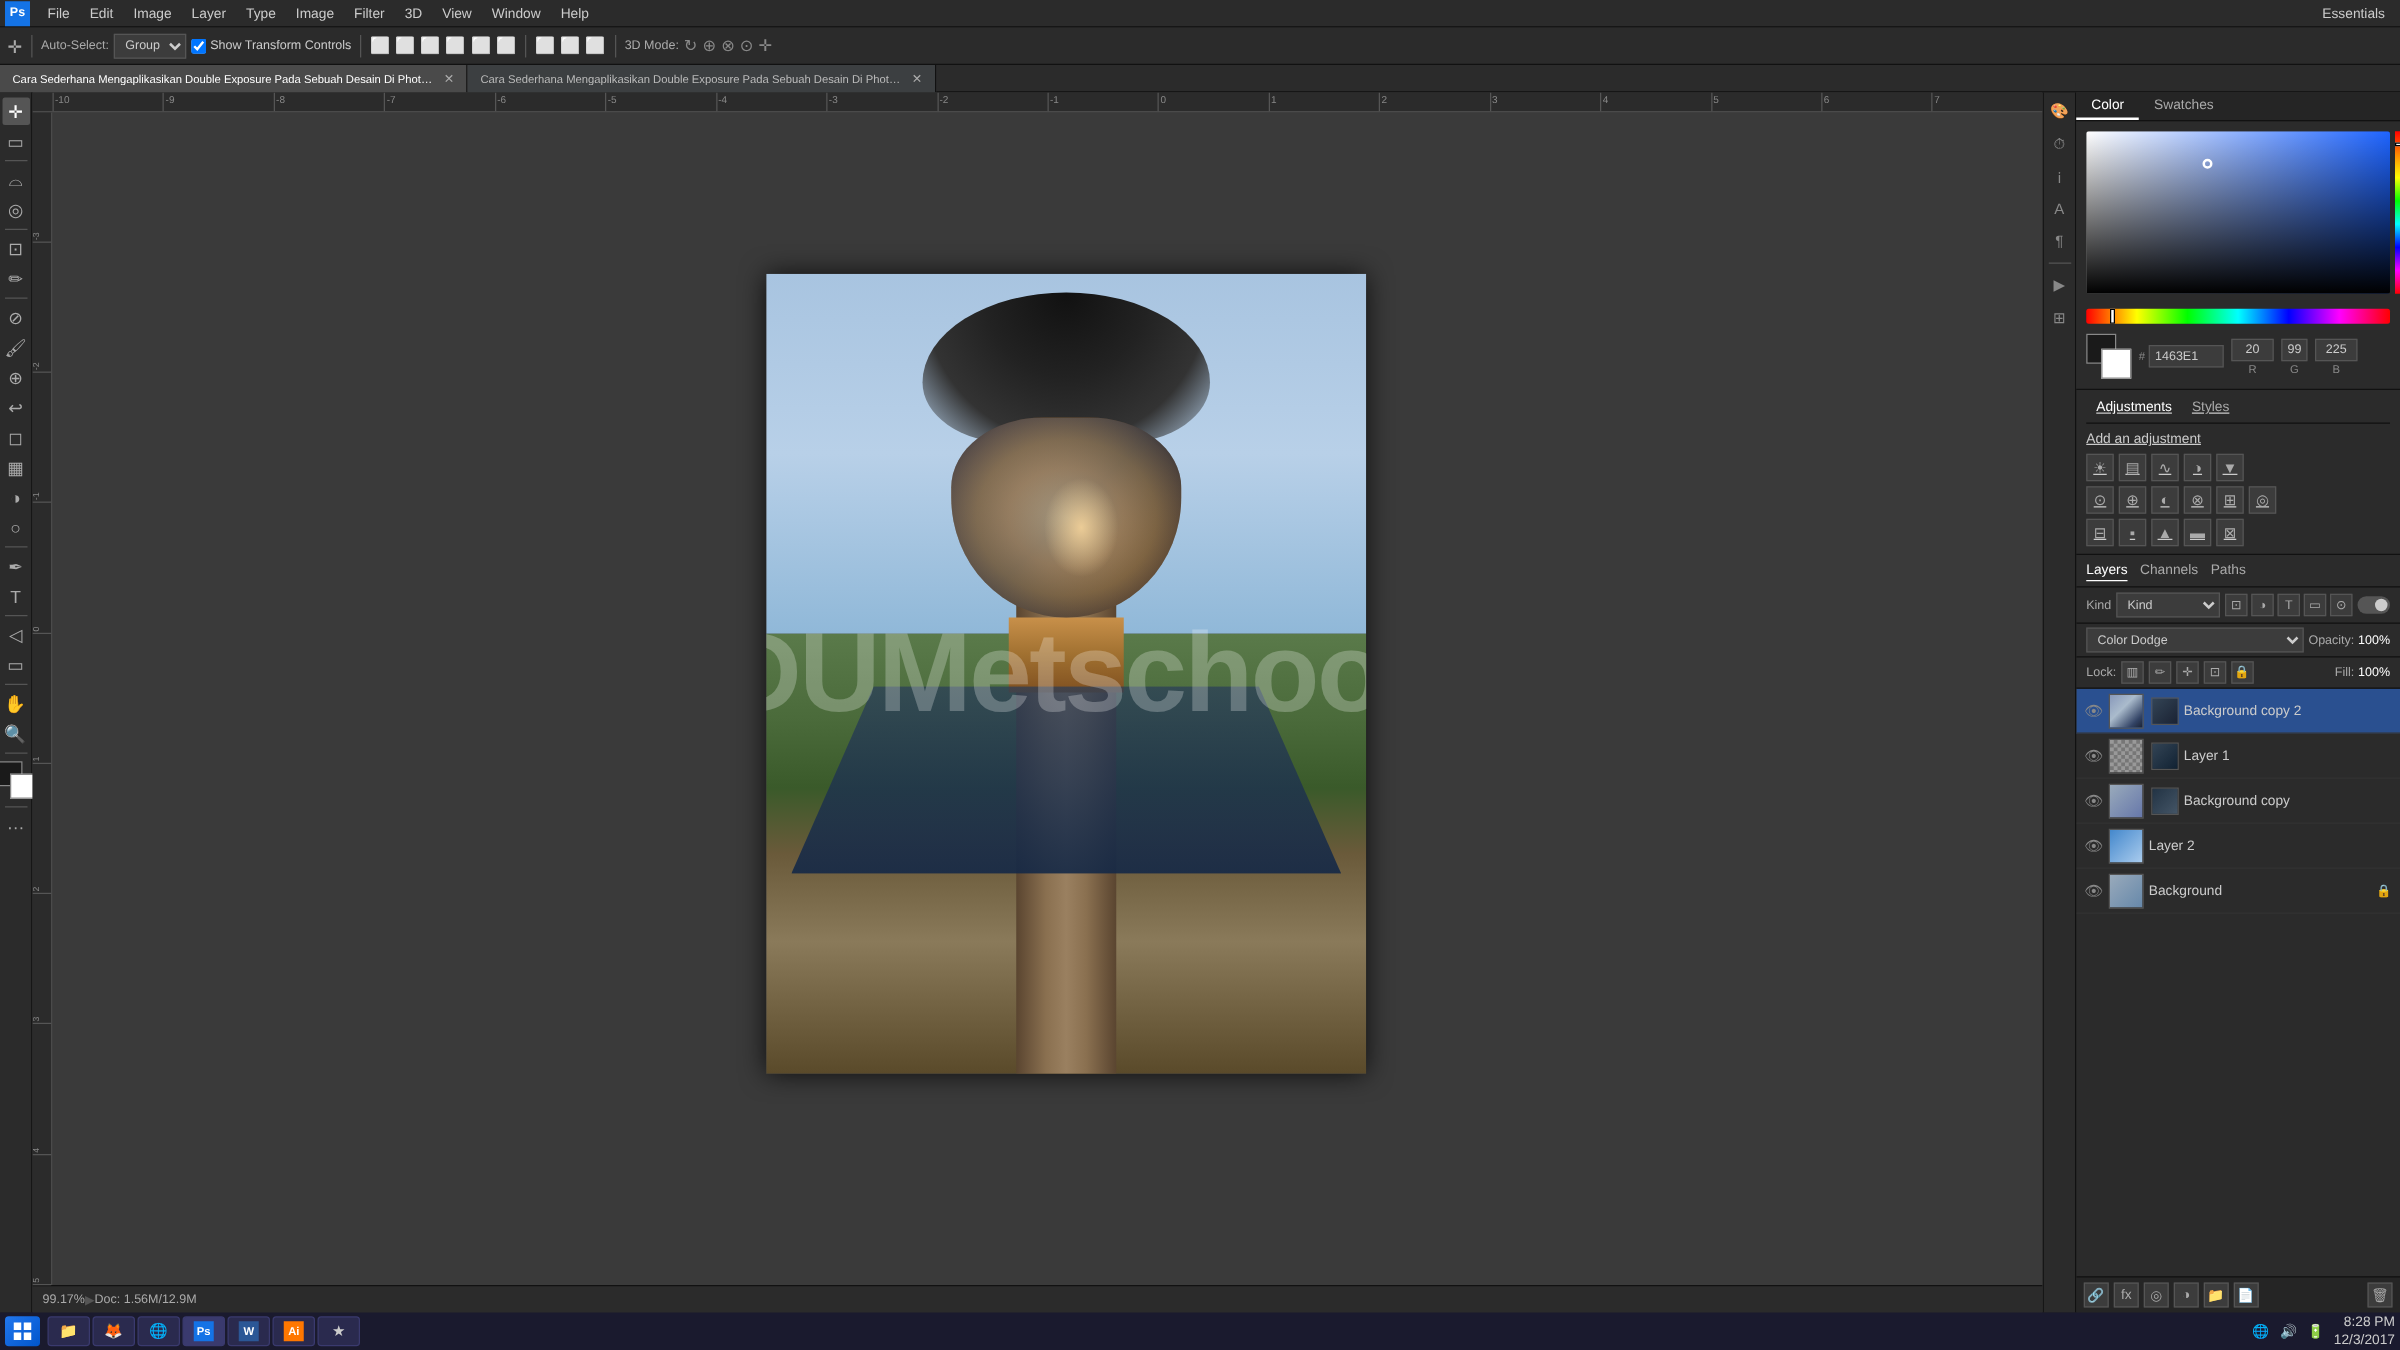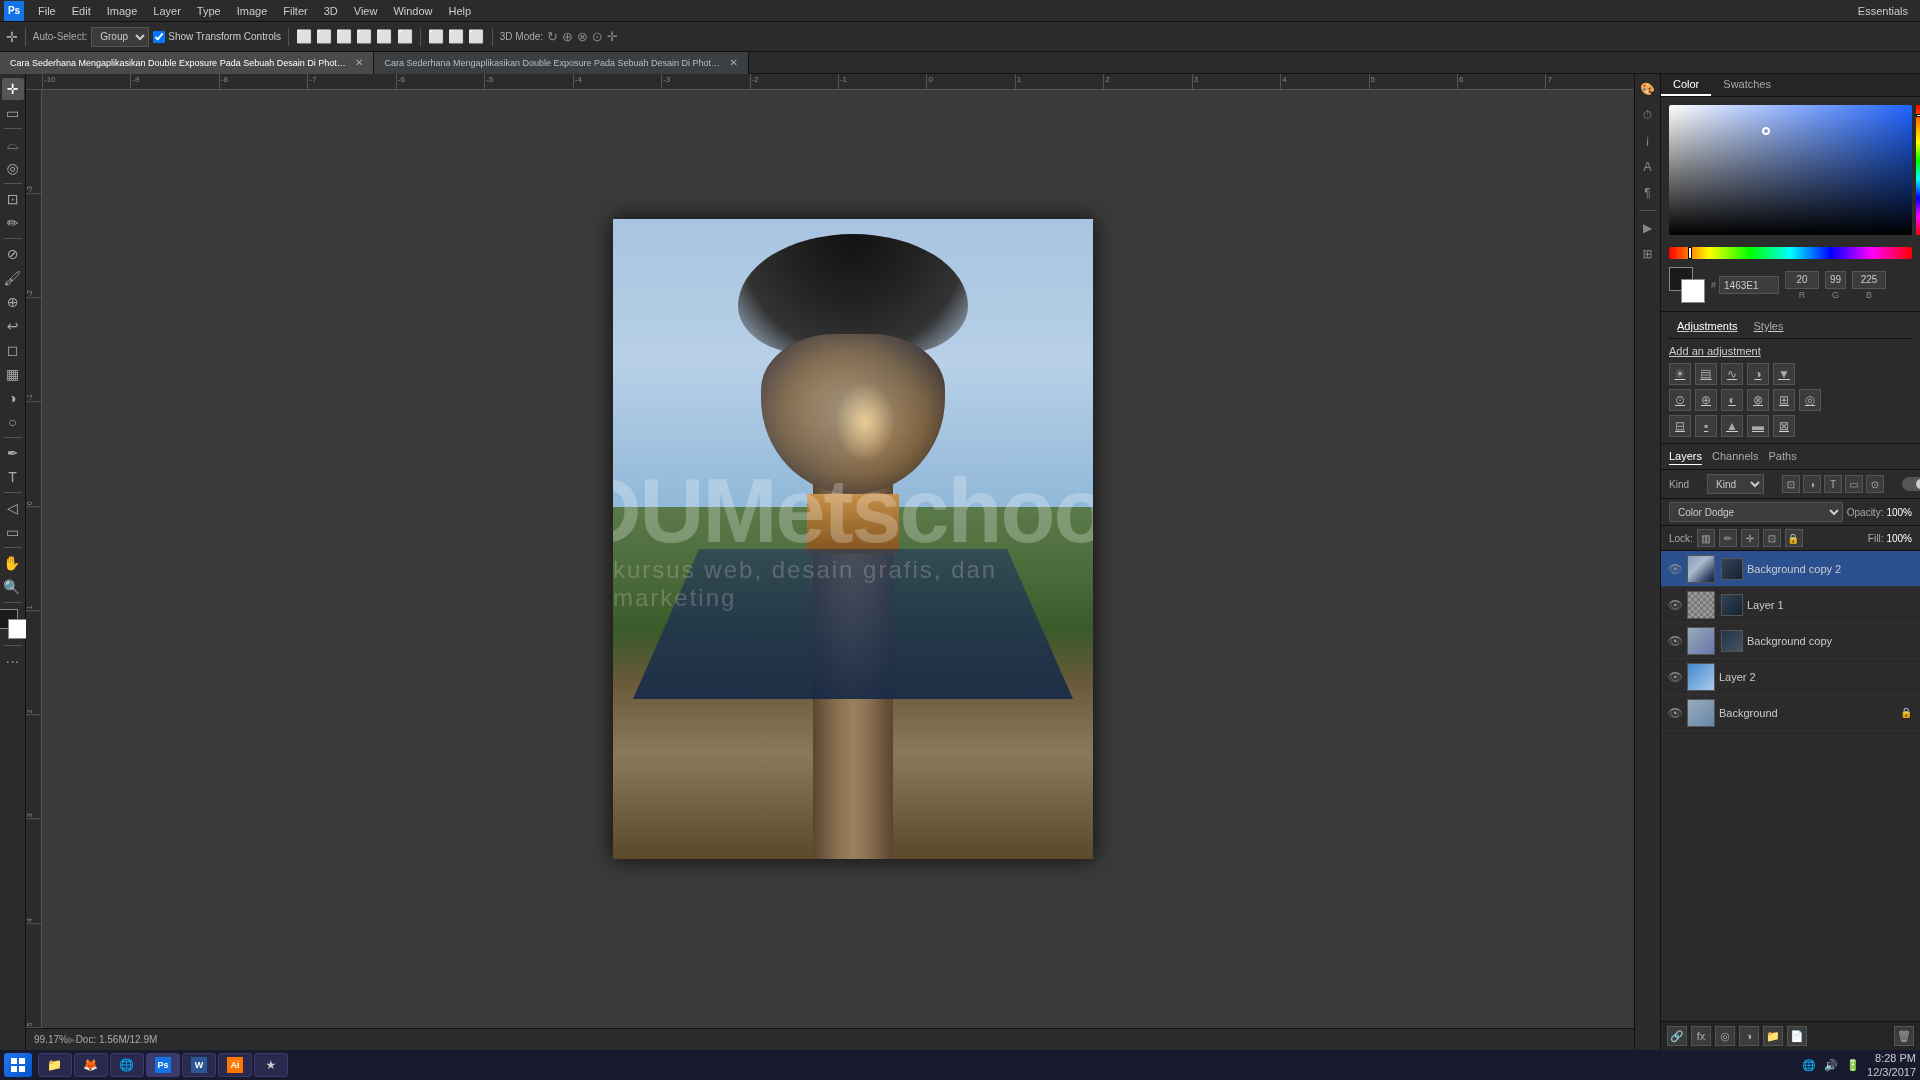--- a/index.html
+++ b/index.html
@@ -83,21 +83,21 @@
     #adj-icons-row2 { display: flex; gap: 4px; margin-bottom: 4px; }
     #adj-icons-row3 { display: flex; gap: 4px; }
     .adj-icon-btn { width: 22px; height: 22px; background: #3c3c3c; border: 1px solid #555; color: #aaa; display: flex; align-items: center; justify-content: center; cursor: pointer; font-size: 12px; }
 
     
     #layers-panel { flex: 1; display: flex; flex-direction: column; overflow: hidden; }
     #layers-header { display: flex; align-items: center; padding: 4px 8px; border-bottom: 1px solid #111; }
     #layers-tabs { display: flex; gap: 10px; }
     .layers-tab { font-size: 11px; color: #aaa; cursor: pointer; padding: 2px 0; }
     .layers-tab.active { color: #fff; border-bottom: 1px solid #fff; }
-    #layers-filter-row { display: flex; align-items: center; padding: 4px 8px; gap: 18px; border-bottom: 1px solid #111; }
+    #layers-filter-row { display: flex; align-items: center; padding: 4px 8px; gap: 4px; border-bottom: 1px solid #111; }
     #layer-kind-select { flex: 1; background: #3c3c3c; border: 1px solid #555; color: #ccc; font-size: 10px; height: 20px; padding: 0 4px; }
     #layers-filter-icons { display: flex; gap: 3px; }
     .lf-icon { width: 18px; height: 18px; background: #3c3c3c; border: 1px solid #555; color: #aaa; display: flex; align-items: center; justify-content: center; font-size: 10px; cursor: pointer; }
     #layers-blend-row { display: flex; align-items: center; padding: 3px 8px; gap: 4px; border-bottom: 1px solid #111; }
     #blend-select { flex: 1; background: #3c3c3c; border: 1px solid #555; color: #ccc; font-size: 10px; height: 20px; padding: 0 4px; }
     .opacity-row { display: flex; align-items: center; gap: 3px; font-size: 10px; color: #aaa; }
     .opacity-val { color: #fff; font-size: 10px; }
     #layers-lock-row { display: flex; align-items: center; padding: 3px 8px; gap: 4px; border-bottom: 1px solid #111; }
     .lock-label { font-size: 10px; color: #aaa; }
     .lock-icon { width: 18px; height: 18px; background: #3c3c3c; border: 1px solid #555; color: #aaa; display: flex; align-items: center; justify-content: center; font-size: 10px; cursor: pointer; }
@@ -302,21 +302,20 @@
               </div>
 
               <div style="width:40%;height:60px;margin:0 auto;background:linear-gradient(180deg, #c8904a 0%, #a07030 50%, #805020 100%);"></div>
             </div>
 
             <div style="position:absolute;bottom:160px;left:20px;right:20px;height:150px;background:linear-gradient(180deg, rgba(40,60,90,0.7) 0%, rgba(30,50,80,0.8) 50%, rgba(20,40,70,0.9) 100%);clip-path:polygon(15% 0%, 85% 0%, 100% 100%, 0% 100%);"></div>
           </div>
 
           <div class="watermark">
             <div class="wm-text1">DUMetschool</div>
-            <div class="wm-text2">kursus web, desain grafis, dan marketing</div>
           </div>
         </div>
       </div>
     </div>
 
     <div id="status-bar">
       <span>99.17%</span>
       <span style="color:#555;">▶</span>
       <span>Doc: 1.56M/12.9M</span>
     </div>

